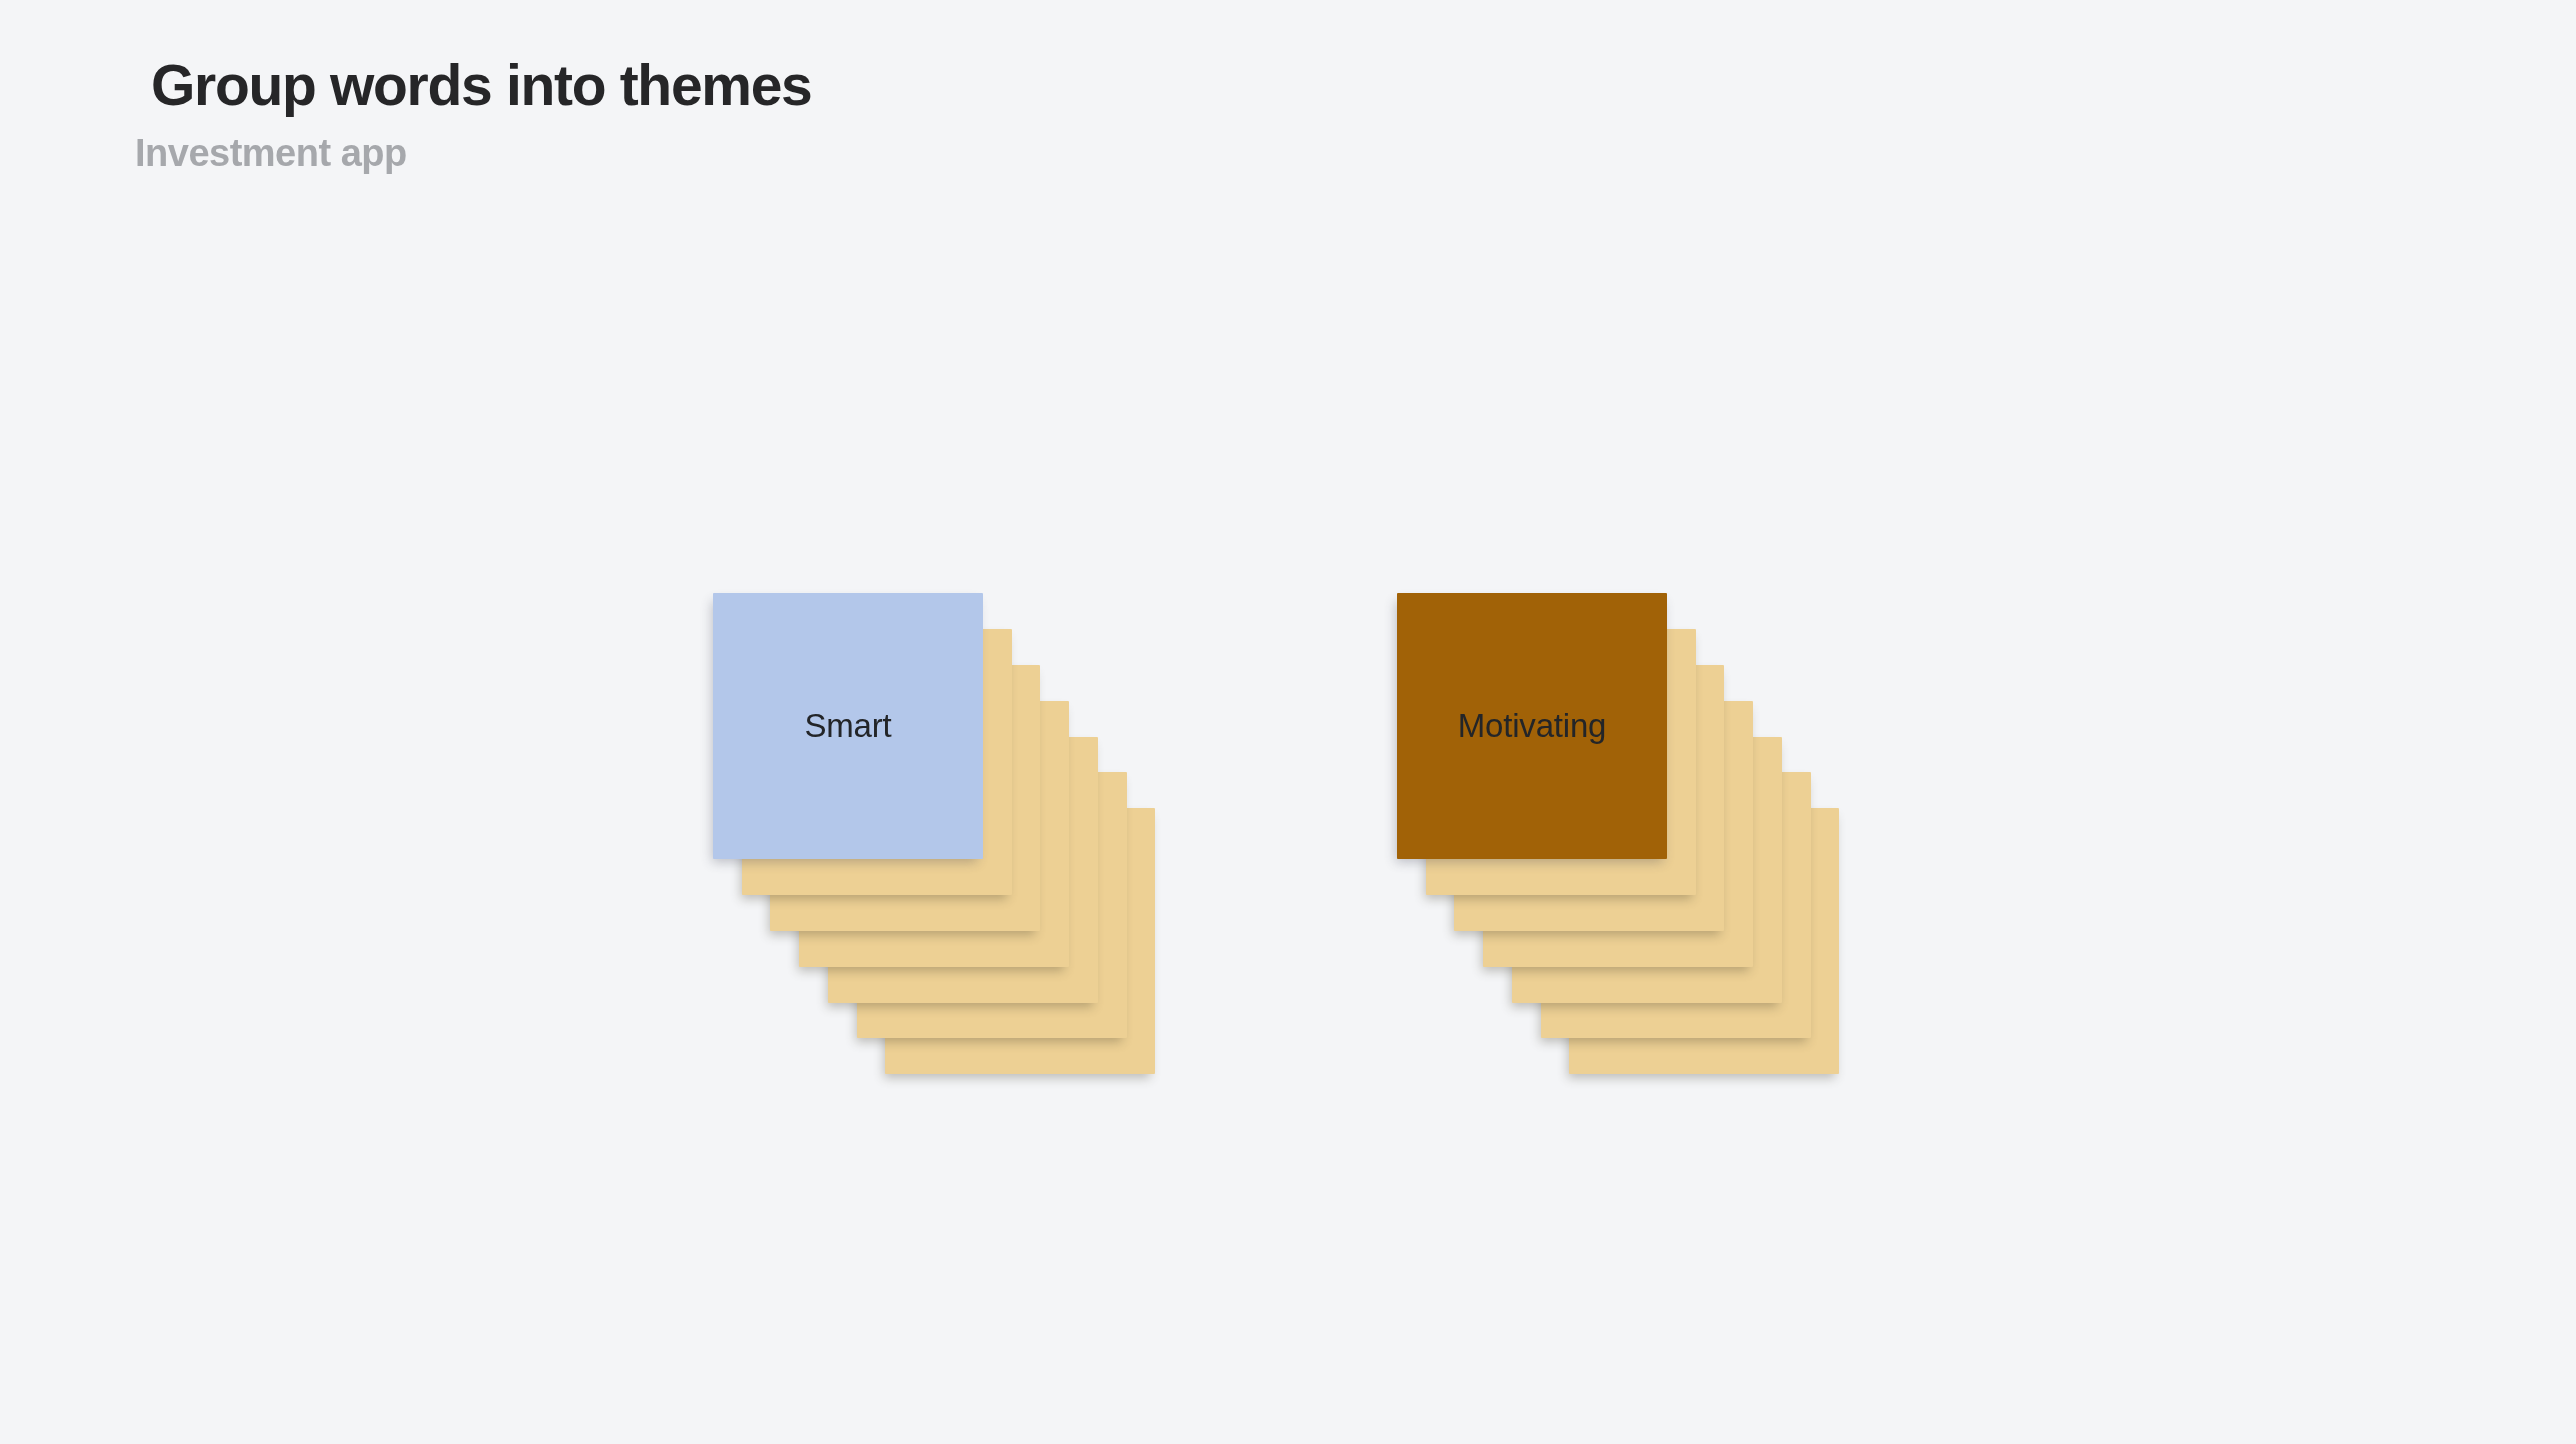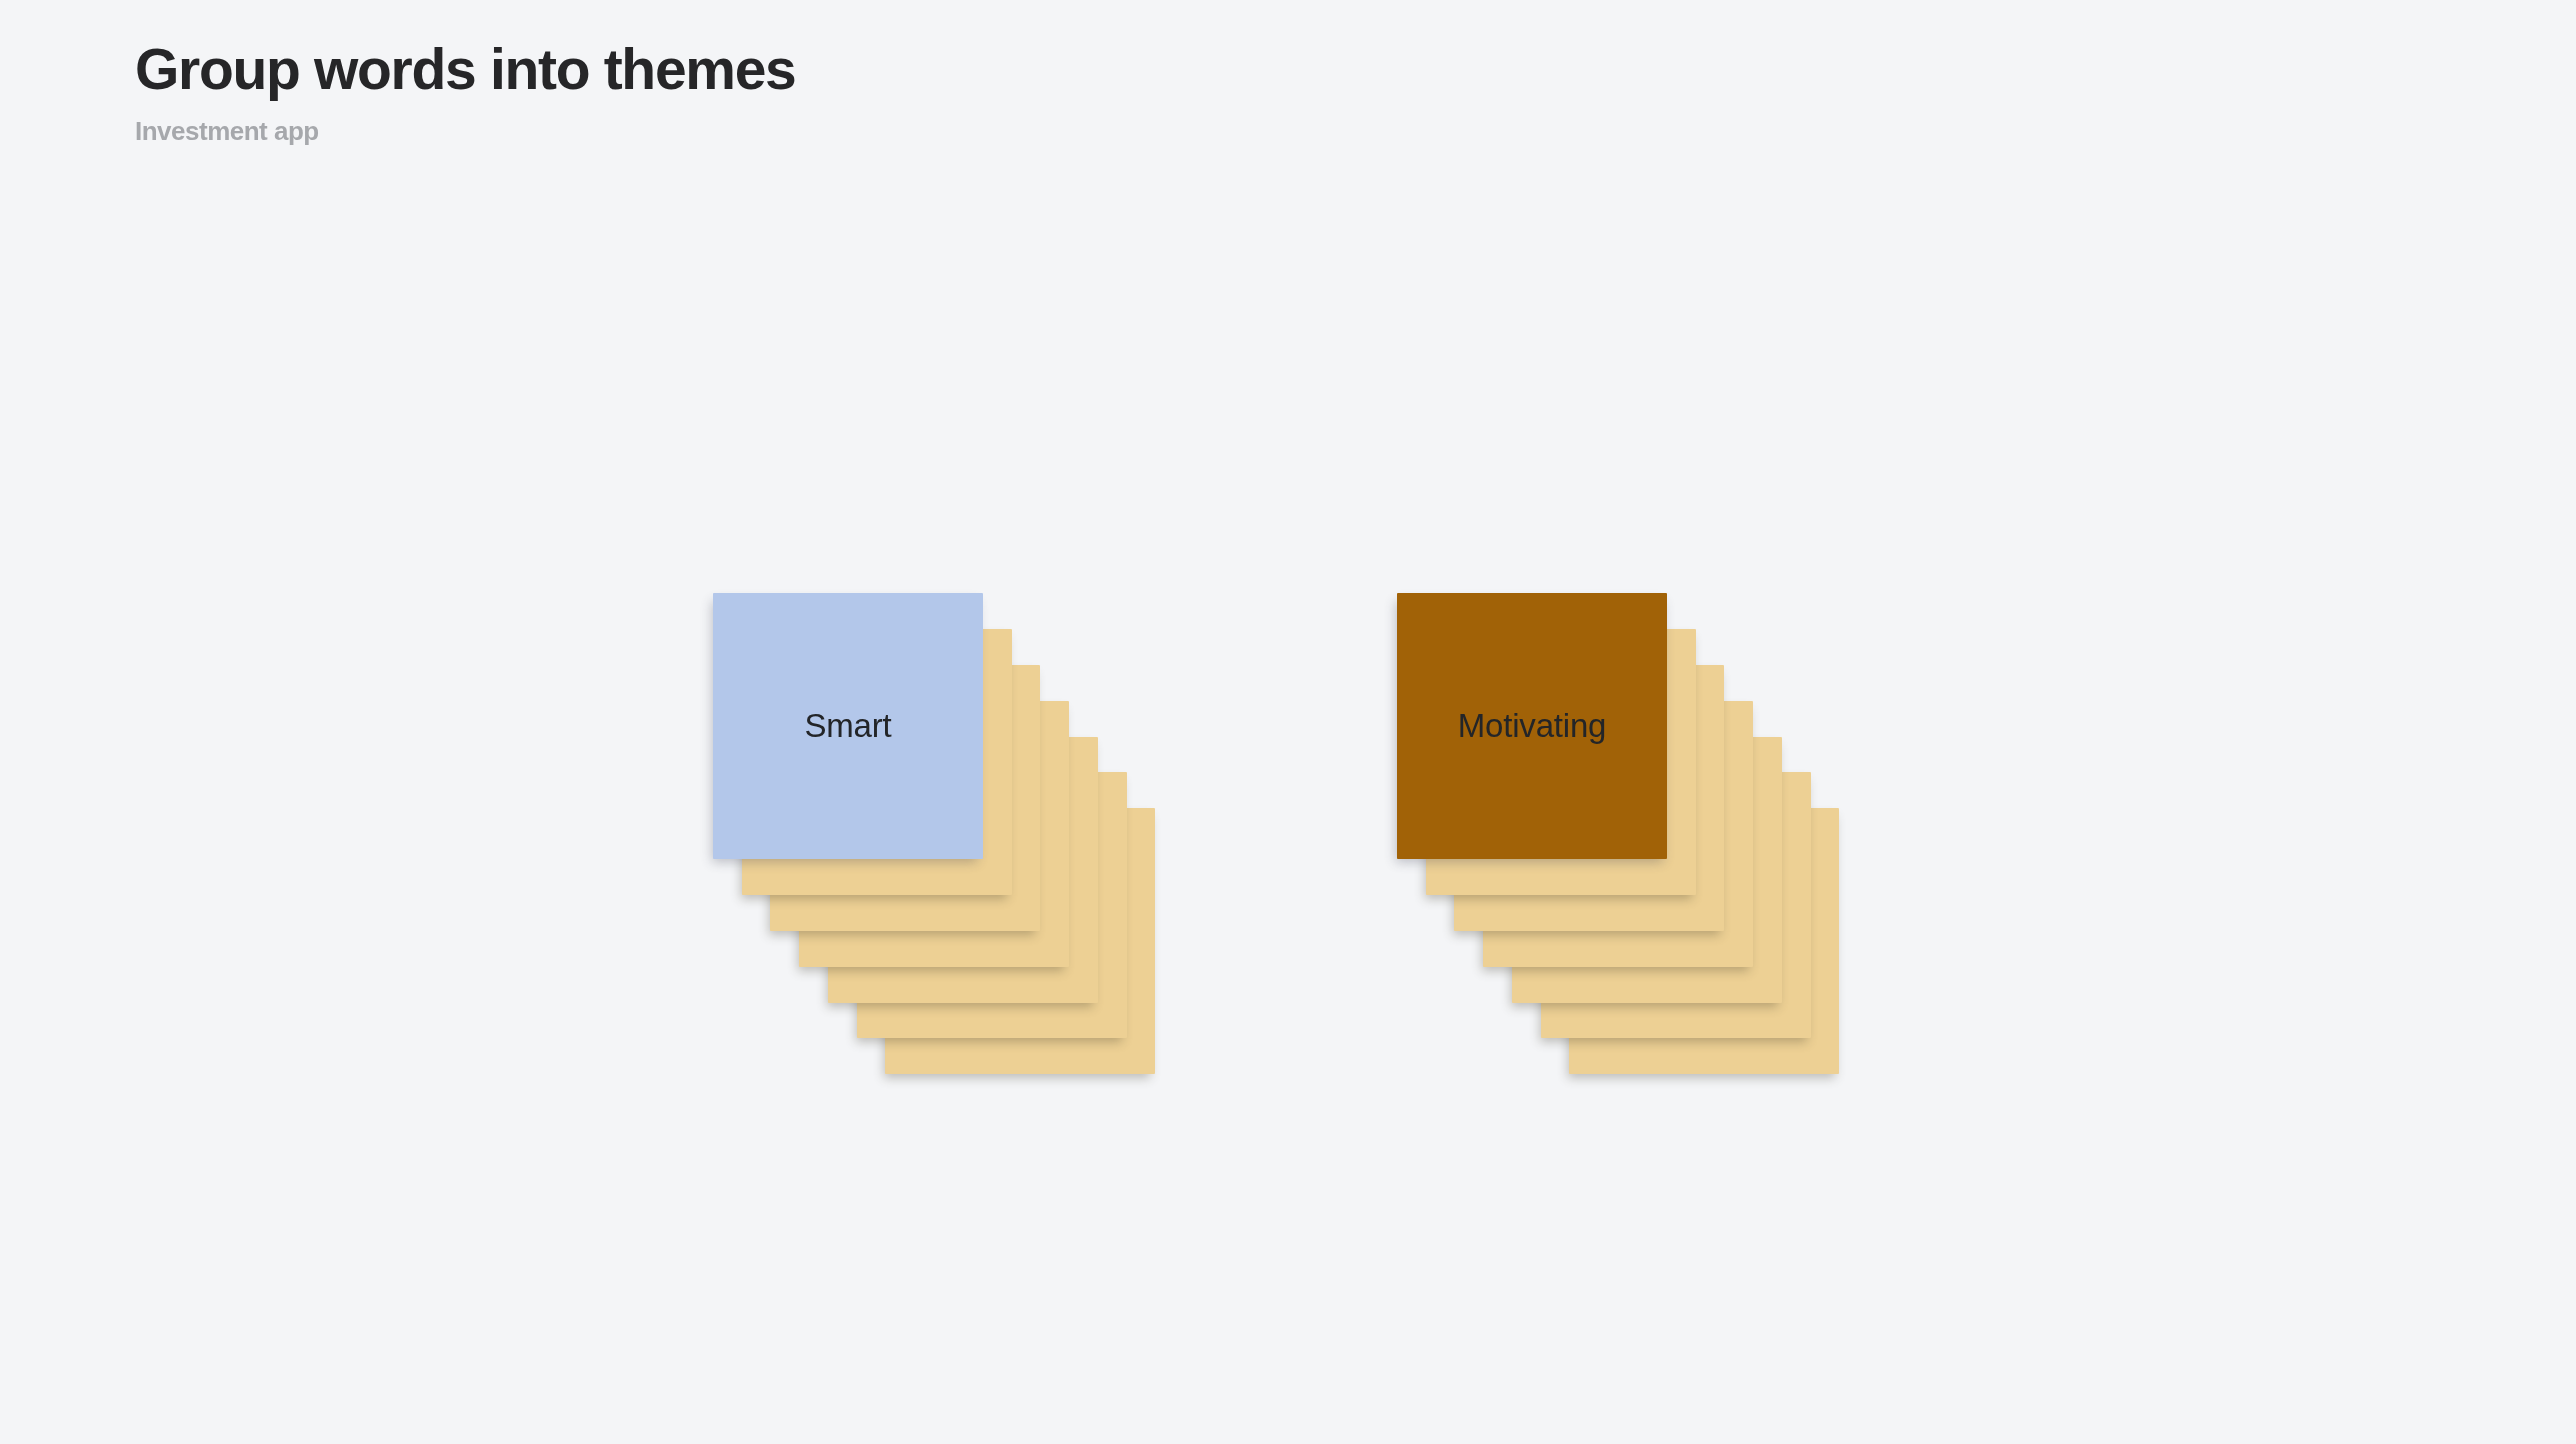--- a/index.html
+++ b/index.html
@@ -28,25 +28,25 @@
     left: 135px;
     top: 38px;
     width: 1435px;
   }
   .page-title {
     font-size: 57px;
     font-weight: 700;
     letter-spacing: -1.3px;
     color: #262628;
     line-height: 1.1;
-    margin: 0;
+    margin: 16px;
     white-space: nowrap;
   }
   .page-subtitle {
-    font-size: 26px;
+    font-size: 38px;
     font-weight: 700;
     letter-spacing: -0.5px;
     color: #a6a8ac;
     line-height: 1.1;
     margin: 16px 0 0 0;
     white-space: nowrap;
   }
 
   
   .stacks-area {

